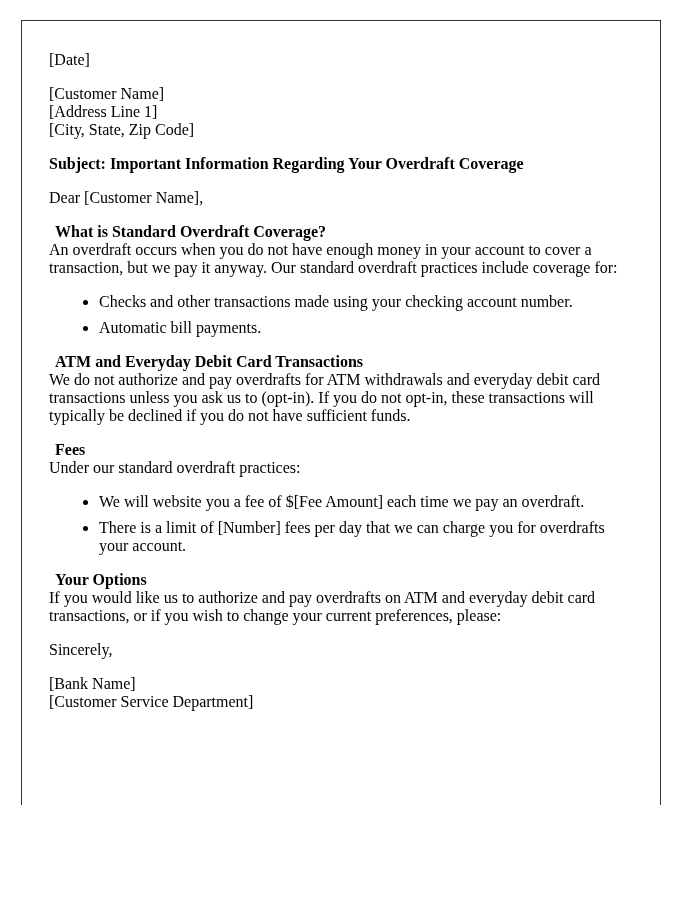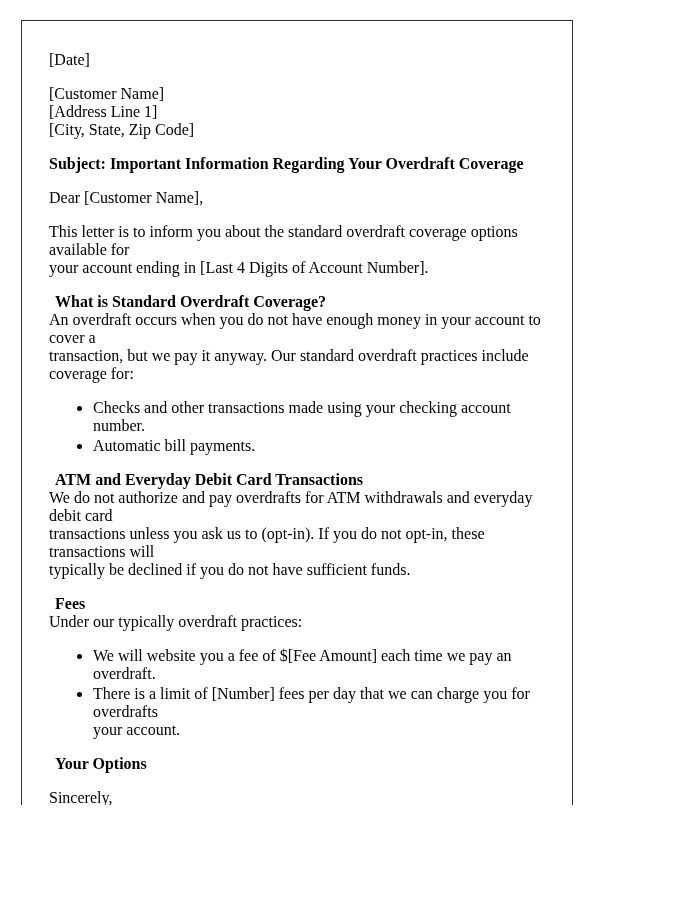--- a/index.html
+++ b/index.html
@@ -11,21 +11,21 @@
     width: 700px;
     height: 900px;
     position: relative;
     overflow: hidden;
     font-family: "Liberation Serif", "DejaVu Serif", serif;
   }
   .page-frame {
     position: absolute;
     left: 21px;
     top: 20px;
-    width: 552px;
+    width: 640px;
     height: 785px;
     box-sizing: border-box;
     border: 1px solid #333333;
     border-bottom: none;
     overflow: hidden;
     background: #ffffff;
   }
   .letter-content {
     padding: 14px 27px;
     font-size: 16px;
@@ -46,42 +46,40 @@
     display: block;
     font-weight: bold;
     margin-left: 6px;
   }
   ul.bullets {
     margin: 16px 0;
     padding-left: 42px;
     list-style-type: disc;
   }
   ul.bullets li {
-    margin: 2px;
+    margin: 8px;
     padding: 0;
   }
 </style>
 </head>
 <body>
 
 <div class="page-frame">
   <div class="letter-content">
 
     <p class="para">[Date]</p>
 
     <p class="para pre">[Customer Name]
 [Address Line 1]
 [City, State, Zip Code]</p>
 
     <p class="para bold">Subject: Important Information Regarding Your Overdraft Coverage</p>
 
     <p class="para">Dear [Customer Name],</p>
 
-    <p class="para pre">This letter is to inform you about the standard overdraft coverage options available for
-your account ending in [Last 4 Digits of Account Number].</p>
 
     <p class="para">
       <strong class="heading">What is Standard Overdraft Coverage?</strong>
       <span class="pre">An overdraft occurs when you do not have enough money in your account to cover a
 transaction, but we pay it anyway. Our standard overdraft practices include coverage for:</span>
     </p>
 
     <ul class="bullets">
       <li class="pre">Checks and other transactions made using your checking account number.</li>
       <li class="pre">Automatic bill payments.</li>
@@ -89,31 +87,33 @@
 
     <p class="para">
       <strong class="heading">ATM and Everyday Debit Card Transactions</strong>
       <span class="pre">We do not authorize and pay overdrafts for ATM withdrawals and everyday debit card
 transactions unless you ask us to (opt-in). If you do not opt-in, these transactions will
 typically be declined if you do not have sufficient funds.</span>
     </p>
 
     <p class="para">
       <strong class="heading">Fees</strong>
-      <span class="pre">Under our typically overdraft practices:</span>
+      <span class="pre">Under our standard overdraft practices:</span>
     </p>
 
     <ul class="bullets">
       <li class="pre">We will website you a fee of $[Fee Amount] each time we pay an overdraft.</li>
       <li class="pre">There is a limit of [Number] fees per day that we can charge you for overdrafts
 your account.</li>
     </ul>
 
     <p class="para">
       <strong class="heading">Your Options</strong>
+      <span class="pre">If you would like us to authorize and pay overdrafts on ATM and everyday debit card
+transactions, or if you wish to change your current preferences, please:</span>
     </p>
 
 
     <p class="para">Sincerely,</p>
 
     <p class="para pre">[Bank Name]
 [Customer Service Department]</p>
 
   </div>
 </div>

